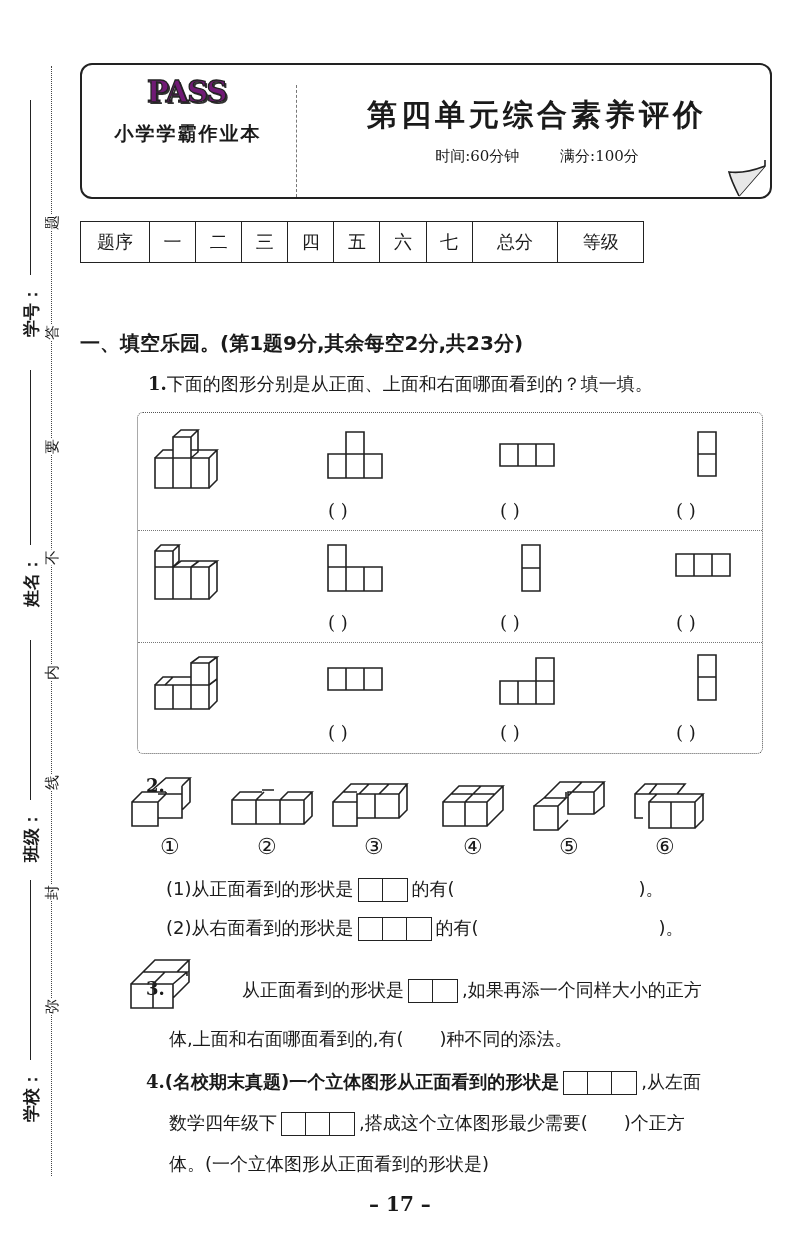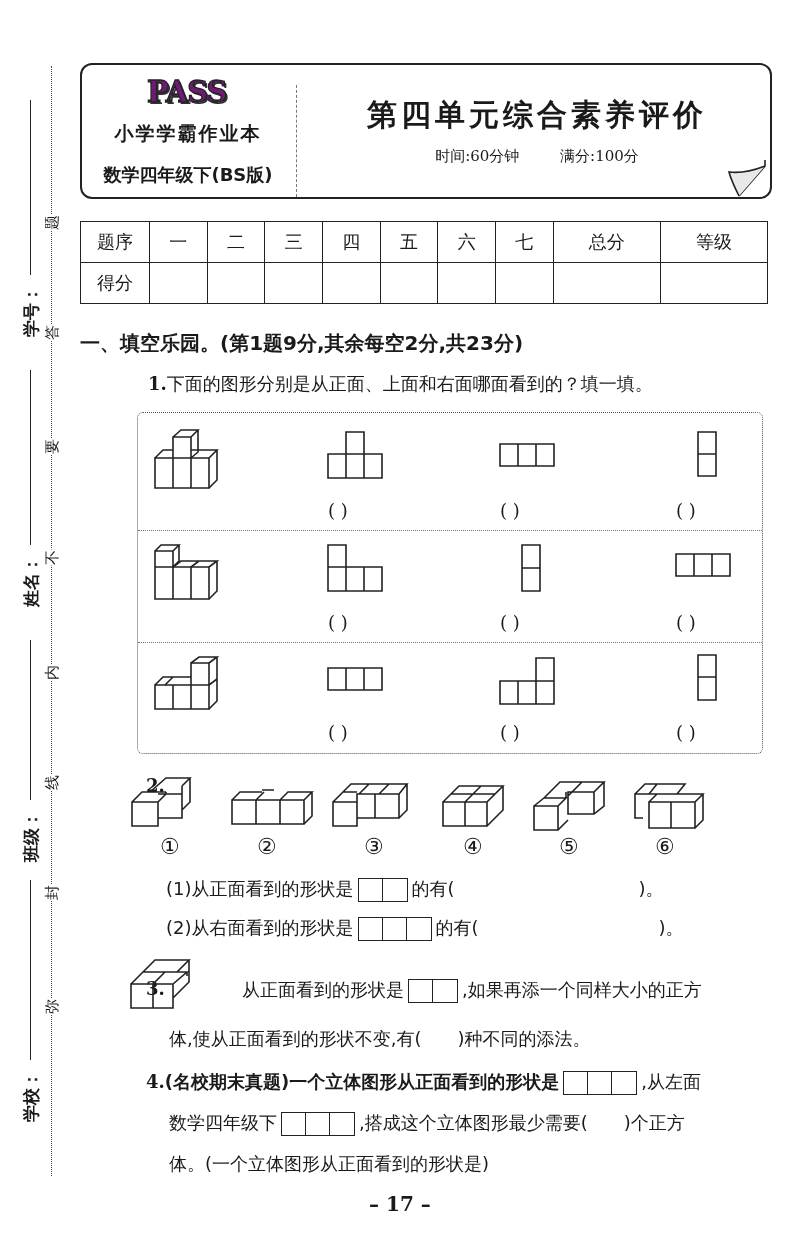--- a/index.html
+++ b/index.html
@@ -18,21 +18,21 @@
   .logo { position:absolute; left:65px; top:10px; font-family:"DejaVu Serif",serif; font-weight:bold; font-size:29px; letter-spacing:-1px;
           color:#701a75; -webkit-text-stroke:1.3px #222; text-shadow:2px 2px 0 #333; }
   .brand { position:absolute; left:0; width:212px; top:56px; text-align:center; font-size:19px; font-weight:bold; letter-spacing:2px; }
   .subject { position:absolute; left:0; width:212px; top:98px; text-align:center; font-size:18px; font-weight:bold; }
   .title { position:absolute; left:220px; width:470px; top:30px; text-align:center; font-family:Liberation Sans, sans-serif; font-size:30px; font-weight:bold; letter-spacing:4px; }
   .meta { position:absolute; left:220px; width:470px; top:82px; text-align:center; font-family:"DejaVu Serif",serif; font-size:15px; }
   .meta span { margin:17px 18px; }
   .fold { position:absolute; left:727px; top:160px; width:40px; height:36px; }
 
   
-  table.score { position:absolute; left:80px; top:221px; width:688px; border-collapse:collapse; }
+  table.score { position:absolute; left:80px; top:221px; width:564px; border-collapse:collapse; }
   table.score td { border:1.5px solid #222; height:38px; text-align:center; font-size:18px; }
   table.score td:first-child { width:66px; }
 
   
   .sec { position:absolute; left:80px; top:330px; font-size:20px; font-weight:bold; }
   .q { position:absolute; font-size:18px;margin-left:36px; }
   .num { font-family:"DejaVu Serif",serif; font-weight:bold; }
 
   .views { position:absolute; left:137px; top:412px; width:624px; height:340px; border:1.5px dotted #555; border-radius:6px; }
   .views .rowline { position:absolute; left:0; width:624px; border-top:1.5px dotted #777; }
@@ -63,21 +63,20 @@
 <div class="field-label" style="top:570px">姓名：</div>
 <div class="field-line" style="top:370px;height:175px"></div>
 <div class="field-label" style="top:825px">班级：</div>
 <div class="field-line" style="top:640px;height:160px"></div>
 <div class="field-label" style="top:1085px">学校：</div>
 <div class="field-line" style="top:880px;height:180px"></div>
 
 <div class="card">
   <div class="logo">PASS</div>
   <div class="brand">小学学霸作业本</div>
-  <div class="subject">数学四年级下(BS版)</div>
   <div class="divider"></div>
   <div class="title">第四单元综合素养评价</div>
   <div class="meta">
     <span>时间:60分钟</span>
     <span>满分:100分</span>
   </div>
 </div>
 <svg class="fold" viewBox="0 0 40 36">
   <path d="M38 0 L38 6 L12 36" style="stroke:#222;fill:#fff"></path>
   <path d="M12 36 Q4 20 2 12 Q18 14 38 6" style="fill:#e8e8e8;stroke:#222"></path>
@@ -90,32 +89,20 @@
     <td>一</td>
     <td>二</td>
     <td>三</td>
     <td>四</td>
     <td>五</td>
     <td>六</td>
     <td>七</td>
     <td>总分</td>
     <td>等级</td>
   </tr>
-  <tr>
-    <td>得分</td>
-    <td></td>
-    <td></td>
-    <td></td>
-    <td></td>
-    <td></td>
-    <td></td>
-    <td></td>
-    <td></td>
-    <td></td>
-  </tr>
 </tbody>
   </table>
 
 <div class="sec">一、填空乐园。(第1题9分,其余每空2分,共23分)</div>
 
 <div class="q" style="left:112px;top:372px">
   <span class="num">1.</span><span>下面的图形分别是从正面、上面和右面哪面看到的？填一填。</span>
 </div>
 
 <div class="views">
@@ -212,21 +199,21 @@
 
 <div class="q" style="left:110px;top:978px">
   <span class="num">3.</span>
 </div>
 <svg style="left:131px;top:958px" width="80" height="52">
   <path d="M0 26 H22 V50 H0 Z M22 26 V50 H42 V26 H22 M0 26 L12 14 H34 M22 26 L34 14 H56 L42 26 M12 14 L24 2 H58 L46 14 M58 2 V24 L42 40 M42 26 V40 M56 14 V18"></path>
 </svg>
 <div class="q" style="left:206px;top:978px">
   <span>从正面看到的形状是</span><span class="inlinebox"><i></i><i></i></span><span>,如果再添一个同样大小的正方</span>
 </div>
-<div class="q" style="left:133px;top:1027px">体,使从正面看到的形状不变,有(　　)种不同的添法。</div>
+<div class="q" style="left:133px;top:1027px">体,上面和右面哪面看到的,有(　　)种不同的添法。</div>
 
 <div class="q" style="left:110px;top:1070px">
   <span class="num">4.</span><span style="font-weight:bold">(名校期末真题)一个立体图形从正面看到的形状是</span><span class="inlinebox"><i></i><i></i><i></i></span><span>,从左面</span>
 </div>
 <div class="q" style="left:133px;top:1111px">
   <span>数学四年级下</span><span class="inlinebox"><i></i><i></i><i></i></span><span>,搭成这个立体图形最少需要(　　)个正方</span>
 </div>
 <div class="q" style="left:133px;top:1152px">体。(一个立体图形从正面看到的形状是)</div>
 
 <div class="pagenum">– 17 –</div>

